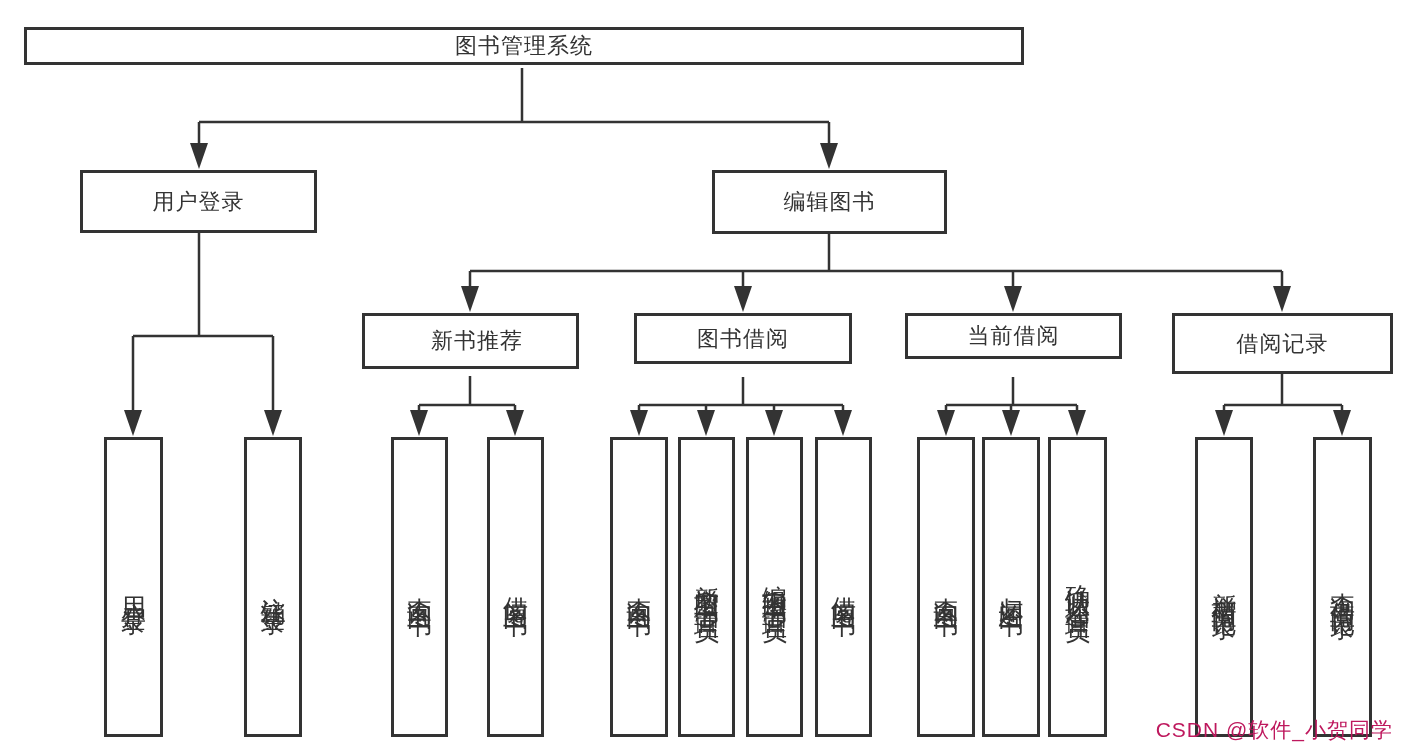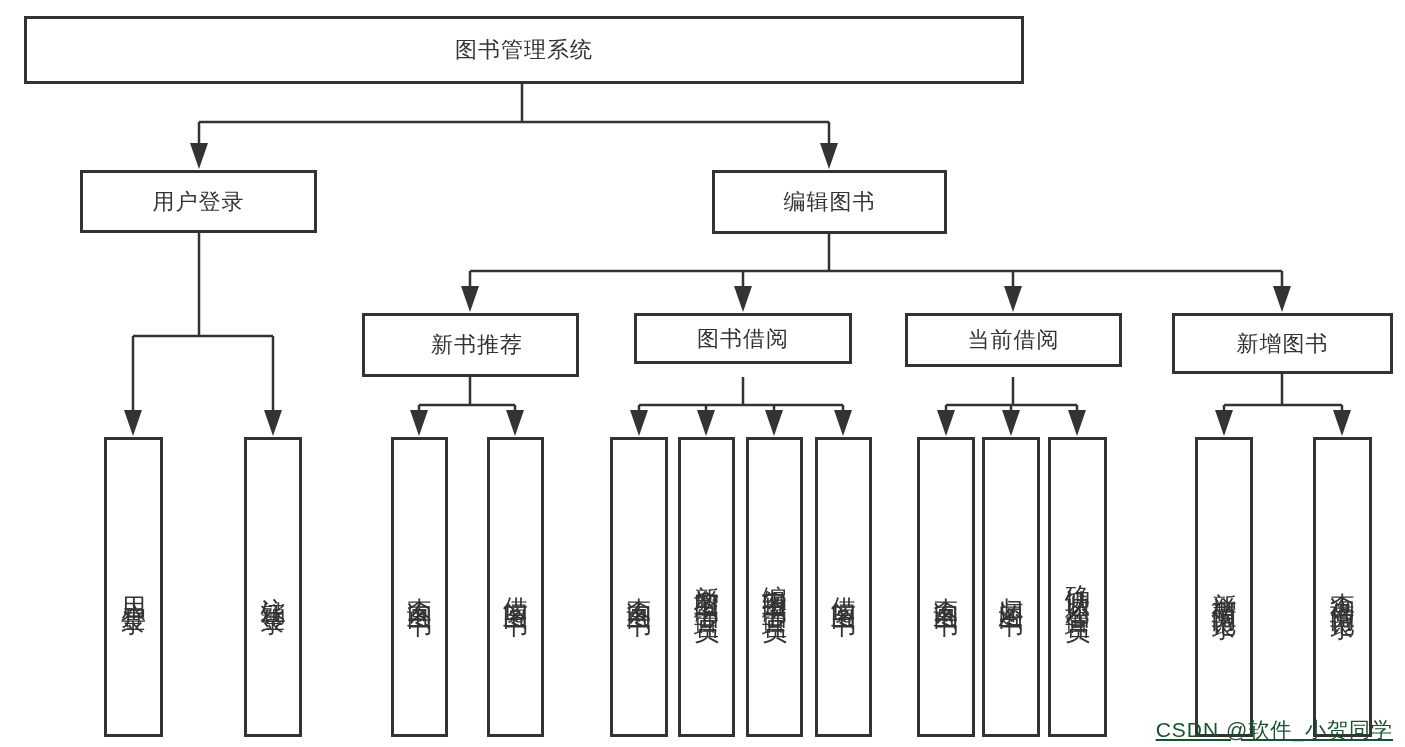--- a/index.html
+++ b/index.html
@@ -53,24 +53,23 @@
     line-height: 1;
     white-space: nowrap;
   }
 
   .watermark {
     position: absolute;
     right: 12px;
     bottom: 3px;
     font-size: 21px;
     letter-spacing: 1px;
-    color: #14532d;
+    color: #be185d;
     z-index: 3;
     white-space: nowrap;
-    text-decoration: underline;
   }
 </style>
 </head>
 <body>
 
 <div class="canvas">
 
   <svg class="connectors" viewBox="0 0 1405 747" xmlns="http://www.w3.org/2000/svg">
     <g stroke="#333333" stroke-width="2.5" fill="none">
       <path d="M522 68 V122 M199 122 H829 M199 122 V146 M829 122 V146"></path>
@@ -97,42 +96,42 @@
       <polygon points="765,410 783,410 774,436"></polygon>
       <polygon points="834,410 852,410 843,436"></polygon>
       <polygon points="937,410 955,410 946,436"></polygon>
       <polygon points="1002,410 1020,410 1011,436"></polygon>
       <polygon points="1068,410 1086,410 1077,436"></polygon>
       <polygon points="1215,410 1233,410 1224,436"></polygon>
       <polygon points="1333,410 1351,410 1342,436"></polygon>
     </g>
   </svg>
 
-  <div class="node" style="left:24px; top:16px; width:1000px; height:68px;">
+  <div class="node" style="left:24px; top:27px; width:1000px; height:38px;">
     <span>图书管理系统</span>
   </div>
 
   <div class="node" style="left:80px; top:170px; width:237px; height:63px;">
     <span>用户登录</span>
   </div>
   <div class="node" style="left:712px; top:170px; width:235px; height:64px;">
     <span>编辑图书</span>
   </div>
 
-  <div class="node" style="left:362px; top:313px; width:217px; height:64px;padding-left:13px;">
+  <div class="node" style="left:362px; top:313px; width:217px; height:56px;padding-left:13px;">
     <span>新书推荐</span>
   </div>
   <div class="node" style="left:634px; top:313px; width:218px; height:51px;">
     <span>图书借阅</span>
   </div>
-  <div class="node" style="left:905px; top:313px; width:217px; height:54px;">
+  <div class="node" style="left:905px; top:313px; width:217px; height:46px;">
     <span>当前借阅</span>
   </div>
   <div class="node" style="left:1172px; top:313px; width:221px; height:61px;">
-    <span>新增图书</span>
+    <span>借阅记录</span>
   </div>
 
   <div class="leaf" style="left:104px; top:437px; width:59px; height:300px;">
     <span class="vtext">用户登录</span>
   </div>
   <div class="leaf" style="left:244px; top:437px; width:58px; height:300px;">
     <span class="vtext">注销登录</span>
   </div>
 
   <div class="leaf" style="left:391px; top:437px; width:57px; height:300px;">

